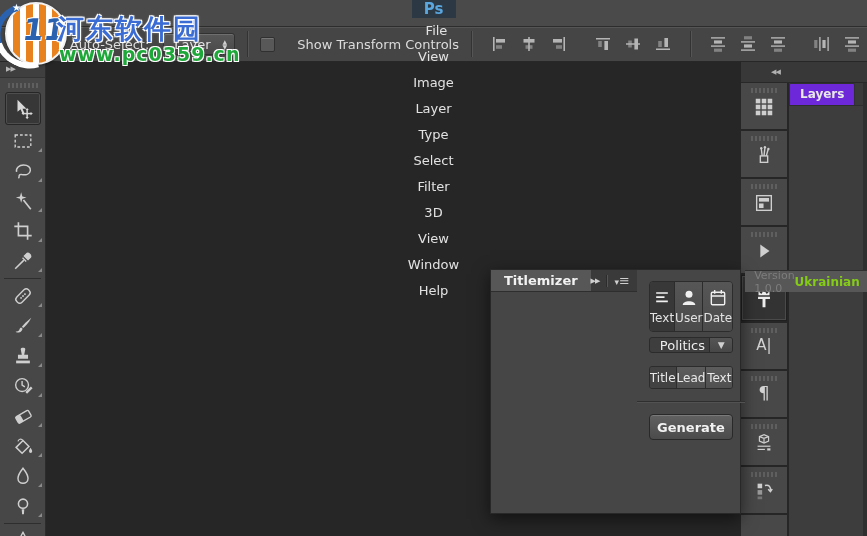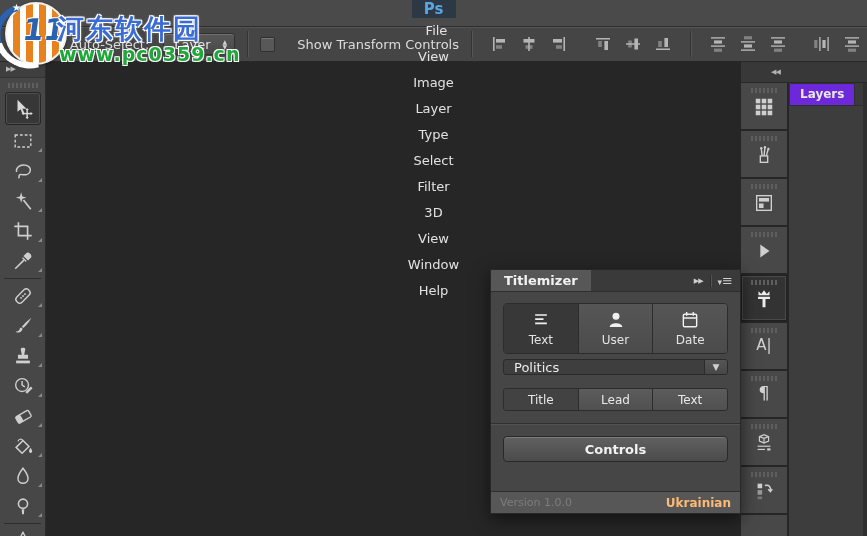--- a/index.html
+++ b/index.html
@@ -77,21 +77,21 @@
   .lp-normal { width:72px; margin-bottom:10px; }
   .lp-lock { display:flex; align-items:center; height:22px; color:#c9c9c9; font-size:12px; padding-left:4px; margin-bottom:5px;}
   .checker { width:13px; height:13px; margin-left:15px; border:1px solid #3a3a3a;
      background-image: linear-gradient(45deg,#9a9a9a 25%,transparent 25%,transparent 75%,#9a9a9a 75%),
                        linear-gradient(45deg,#9a9a9a 25%,#555 25%,#555 75%,#9a9a9a 75%);
      background-size:6px 6px; background-position:0 0,3px 3px;}
   .lp-content { flex:1; background:#3d3d3d; border-top:1px solid #2e2e2e; }
 
   
   .tm { position:absolute; left:490px; top:269px; width:251px; height:245px; z-index:20;
-        border:1px solid #282828; box-shadow:0 5px 16px rgba(0,0,0,.55); display:flex; flex-direction:column;
+        border:1px solid #282828; box-shadow:0 5px 16px rgba(0,0,0,.55); display:flex; flex-direction:row;
         background:#464646;}
   .tm-head { height:22px; background:#3a3a3a; display:flex; align-items:stretch; border-bottom:1px solid #2e2e2e;}
   .tm-tab { background:#575757; color:#f2f2f2; font-weight:bold; font-size:13px; line-height:22px;
             padding:0 13px; }
   .tm-head-right { margin-left:auto; display:flex; align-items:center; gap:7px; padding-right:7px;
             color:#cfcfcf; }
   .tm-collapse { font-size:7px; letter-spacing:-1px; }
   .tm-hsep { width:1px; height:12px; background:#2c2c2c; box-shadow:1px 0 0 #555;}
   .tm-menu { font-size:9px; letter-spacing:0; }
   .tm-menu .lines { font-size:13px; }
@@ -114,21 +114,21 @@
                background:linear-gradient(#5c5c5c,#505050); border-right:1px solid #2c2c2c;}
   .tm-seg-btn:last-child { border-right:none; }
   .tm-seg-btn.sel { background:#424242; }
   .tm-divider { margin:12px -12px 0 -12px; border-top:1px solid #2f2f2f; box-shadow:0 1px 0 #525252; }
   .tm-generate { margin-top:12px; width:100%; height:26px; border-radius:4px; background:linear-gradient(#616161,#4b4b4b);
                border:1px solid #292929; box-shadow: inset 0 1px 0 #7a7a7a; color:#f2f2f2; font-weight:bold;
                font-size:13px; display:flex; align-items:center; justify-content:center;}
   .tm-footer { height:22px; background:#575757; border-top:1px solid #303030; display:flex; align-items:center;
                justify-content:space-between; padding:0 9px; }
   .tm-version { color:#7d7d7d; font-size:11px; }
-  .tm-lang { color:#fdba74; font-size:12px; font-weight:bold; }
+  .tm-lang { color:#84cc16; font-size:12px; font-weight:bold; }
 
   
   .wm { position:absolute; left:0; top:0; width:230px; height:70px; z-index:50; pointer-events:none; }
   .wm-circle { position:absolute; left:5px; top:2px; width:62px; height:63px; border-radius:50%;
       background: repeating-linear-gradient(90deg, #ffffff 0 6px, #e8821e 6px 13px);
       border:2px solid #f2f2f2; box-shadow:0 1px 3px rgba(0,0,0,.4); overflow:hidden;}
   .wm-num { position:absolute; left:16px; top:8px; color:#2a62b0; font-size:30px; font-weight:bold;
       transform:skewX(-8deg); text-shadow:1px 1px 0 #fff,-1px -1px 0 #fff;}
   .wm-swoosh { position:absolute; left:-6px; top:4px; width:68px; height:64px; border-radius:50%;
       border:6px solid transparent; border-left-color:#2a62b0; border-bottom-color:#ffffff;
@@ -526,21 +526,21 @@
       </div>
 
       <div class="tm-seg">
         <div class="tm-seg-btn sel">Title</div>
         <div class="tm-seg-btn">Lead</div>
         <div class="tm-seg-btn">Text</div>
       </div>
 
       <div class="tm-divider"></div>
 
-      <div class="tm-generate">Controls</div>
+      <div class="tm-generate">Generate</div>
     </div>
     <div class="tm-footer">
       <span class="tm-version">Version 1.0.0</span>
       <span class="tm-lang">Ukrainian</span>
     </div>
   </div>
 
   <div class="wm">
     <div class="wm-circle">
       <span class="wm-num">11</span>

